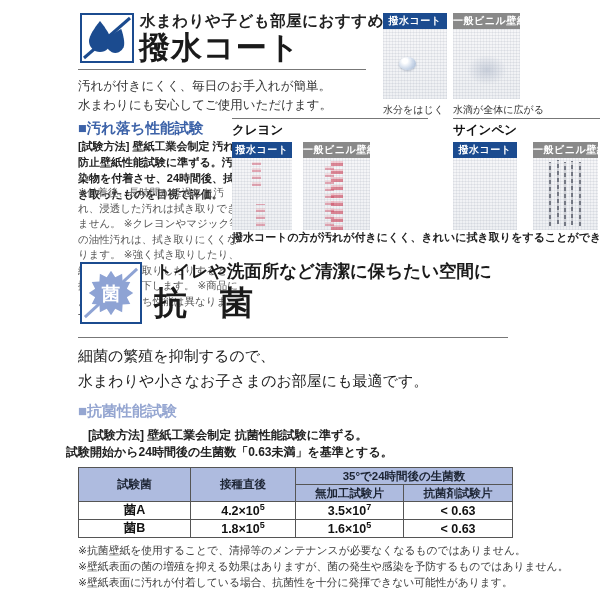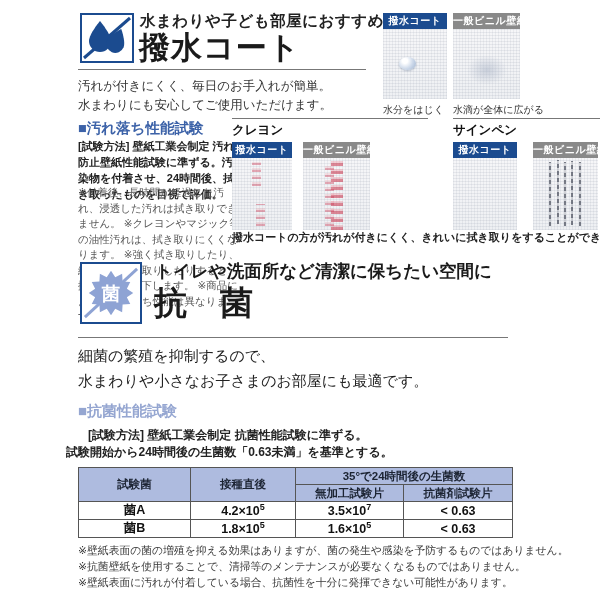--- a/index.html
+++ b/index.html
@@ -201,18 +201,18 @@
     <tr>
       <td>菌B</td>
       <td><span>1.8×10</span><sup>5</sup></td>
       <td><span>1.6×10</span><sup>5</sup></td>
       <td>&lt; 0.63</td>
     </tr>
   </tbody>
     </table>
 
   <div class="abs" style="left:78px; top:543px;">
+    <div class="footnote">※抗菌壁紙を使用することで、清掃等のメンテナンスが必要なくなるものではありません。</div>
     <div class="footnote">※壁紙表面の菌の増殖を抑える効果はありますが、菌の発生や感染を予防するものではありません。</div>
-    <div class="footnote">※抗菌壁紙を使用することで、清掃等のメンテナンスが必要なくなるものではありません。</div>
     <div class="footnote">※壁紙表面に汚れが付着している場合、抗菌性を十分に発揮できない可能性があります。</div>
   </div>
 
 </div>
 
 </body></html>

